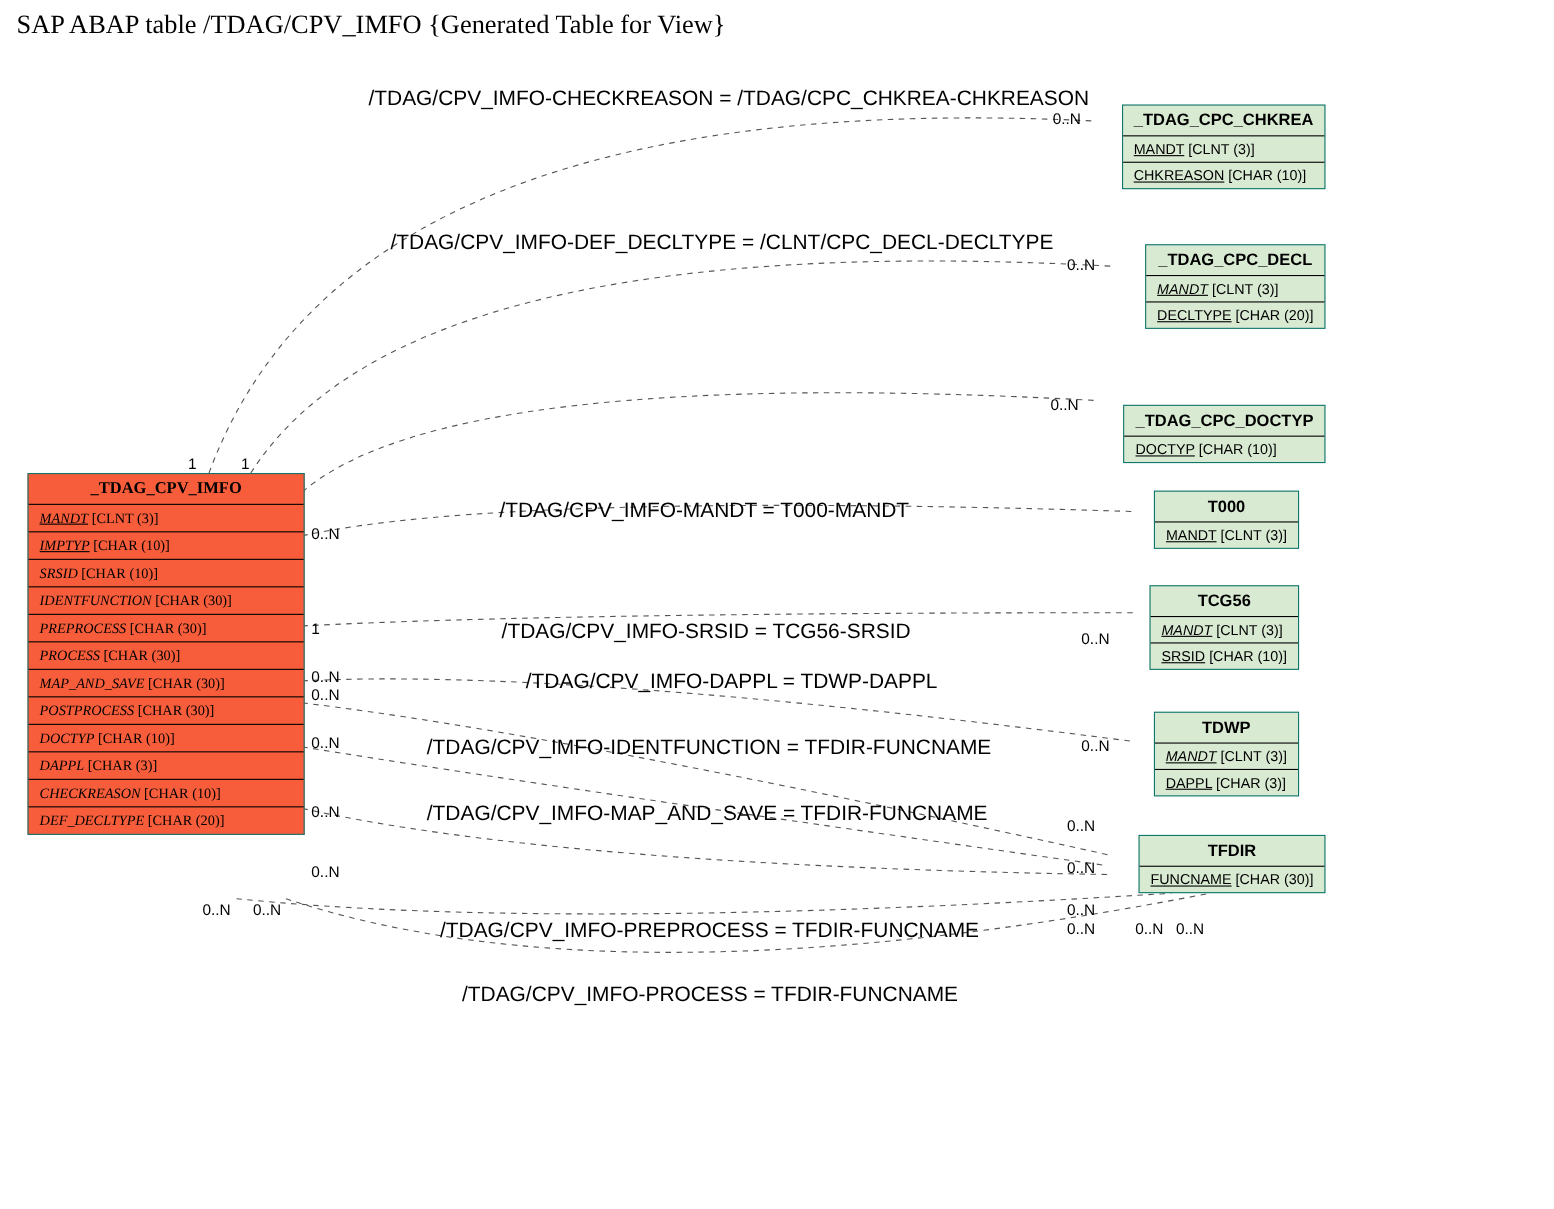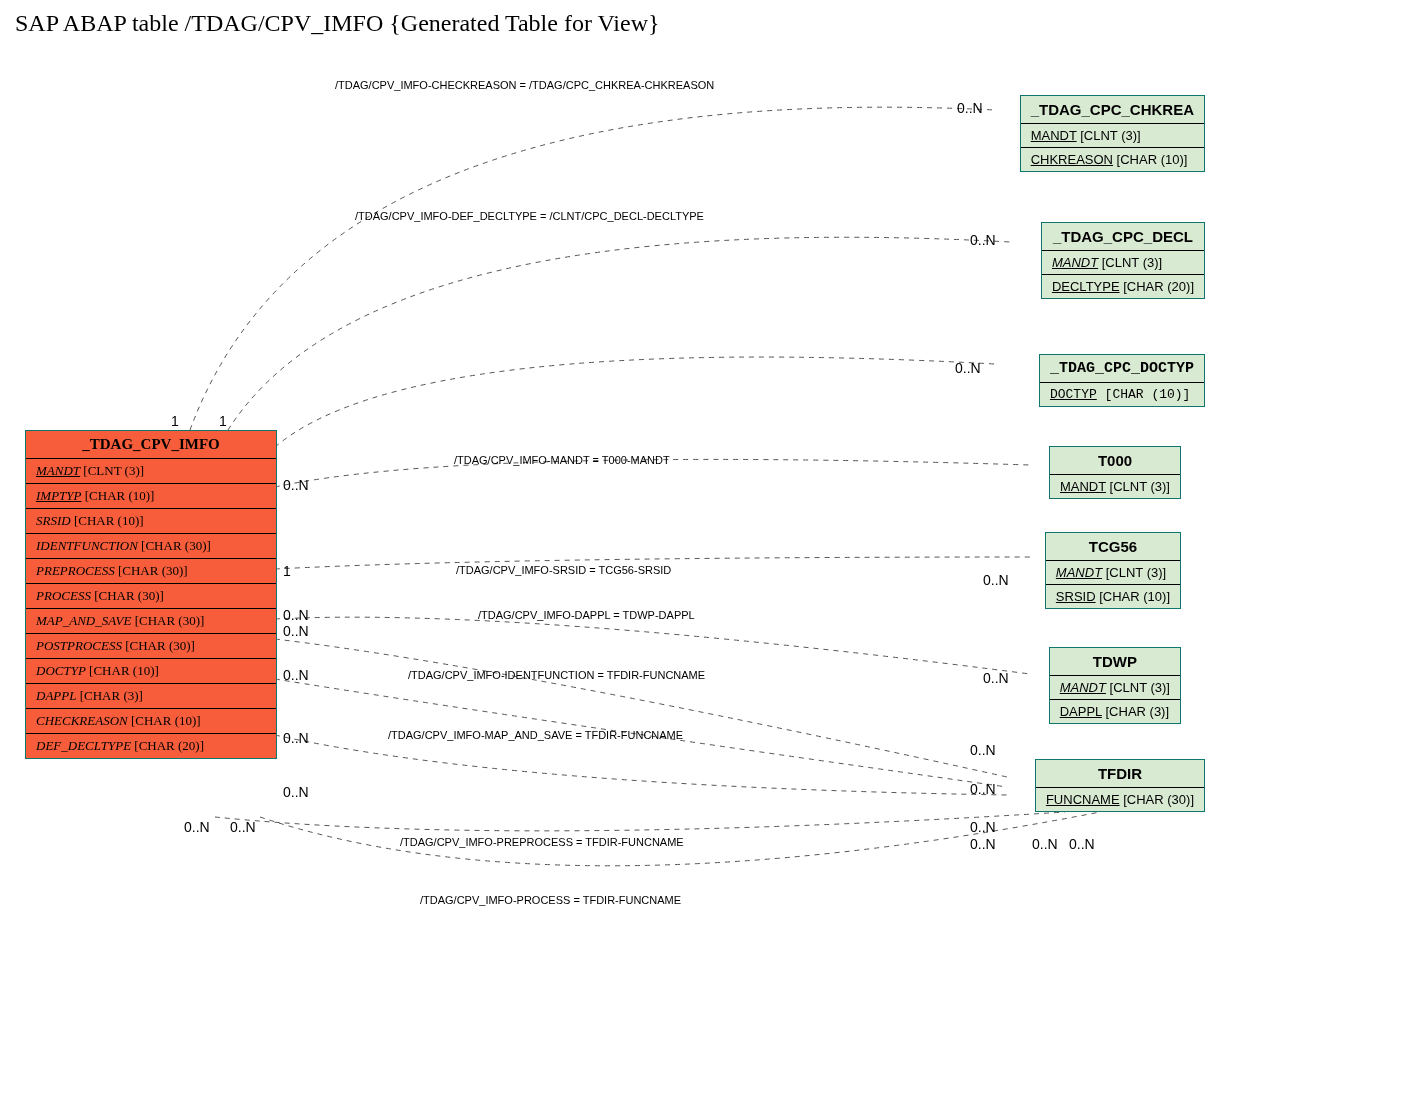--- a/index.html
+++ b/index.html
@@ -52,21 +52,21 @@
       font-style: italic;
     }
     .underline {
       text-decoration: underline;
     }
     .italic {
       font-style: italic;
     }
     .rel-label {
       position: absolute;
-      font-size: 11px;
+      font-size: 19px;
       white-space: nowrap;
       text-align: right;
     }
     .card-label {
       position: absolute;
       font-size: 14px;
       white-space: nowrap;
     }
     svg.connections {
       position: absolute;
@@ -124,21 +124,21 @@
         <div class="entity-row"><span class="underline ">CHKREASON</span> [CHAR (10)]</div>
       </div>
 </div>
 <div class="entity" style="right:198px; top:175px;">
   <div class="entity-title">_TDAG_CPC_DECL</div>
   <div class="erows">
         <div class="entity-row"><span class="underline italic">MANDT</span> [CLNT (3)]</div>
         <div class="entity-row"><span class="underline ">DECLTYPE</span> [CHAR (20)]</div>
       </div>
 </div>
-<div class="entity" style="right:198px; top:307px;font-family:Liberation Mono, monospace;">
+<div class="entity" style="right:198px; top:321px;">
   <div class="entity-title">_TDAG_CPC_DOCTYP</div>
   <div class="erows">
         <div class="entity-row"><span class="underline ">DOCTYP</span> [CHAR (10)]</div>
       </div>
 </div>
 <div class="entity" style="right:222px; top:399px;">
   <div class="entity-title">T000</div>
   <div class="erows">
         <div class="entity-row"><span class="underline ">MANDT</span> [CLNT (3)]</div>
       </div>
@@ -162,21 +162,21 @@
   <div class="erows">
         <div class="entity-row"><span class="underline ">FUNCNAME</span> [CHAR (30)]</div>
       </div>
 </div>
 
 <div class="rel-label" style="left:325px; top:32px;">/TDAG/CPV_IMFO-CHECKREASON = /TDAG/CPC_CHKREA-CHKREASON</div>
 <div class="rel-label" style="left:345px; top:163px;">/TDAG/CPV_IMFO-DEF_DECLTYPE = /CLNT/CPC_DECL-DECLTYPE</div>
 <div class="rel-label" style="left:444px; top:407px;">/TDAG/CPV_IMFO-MANDT = T000-MANDT</div>
 <div class="rel-label" style="left:446px; top:517px;">/TDAG/CPV_IMFO-SRSID = TCG56-SRSID</div>
 <div class="rel-label" style="left:448px; top:562px;margin-left:20px;">/TDAG/CPV_IMFO-DAPPL = TDWP-DAPPL</div>
-<div class="rel-label" style="left:378px; top:622px;margin-left:20px;">/TDAG/CPV_IMFO-IDENTFUNCTION = TFDIR-FUNCNAME</div>
+<div class="rel-label" style="left:378px; top:622px;">/TDAG/CPV_IMFO-IDENTFUNCTION = TFDIR-FUNCNAME</div>
 <div class="rel-label" style="left:378px; top:682px;">/TDAG/CPV_IMFO-MAP_AND_SAVE = TFDIR-FUNCNAME</div>
 <div class="rel-label" style="left:390px; top:789px;">/TDAG/CPV_IMFO-PREPROCESS = TFDIR-FUNCNAME</div>
 <div class="rel-label" style="left:410px; top:847px;">/TDAG/CPV_IMFO-PROCESS = TFDIR-FUNCNAME</div>
 
 <div class="card-label" style="left:161px; top:366px;">1</div>
 <div class="card-label" style="left:209px; top:366px;">1</div>
 <div class="card-label" style="left:273px; top:430px;">0..N</div>
 <div class="card-label" style="left:273px; top:516px;">1</div>
 <div class="card-label" style="left:273px; top:560px;">0..N</div>
 <div class="card-label" style="left:273px; top:576px;">0..N</div>

